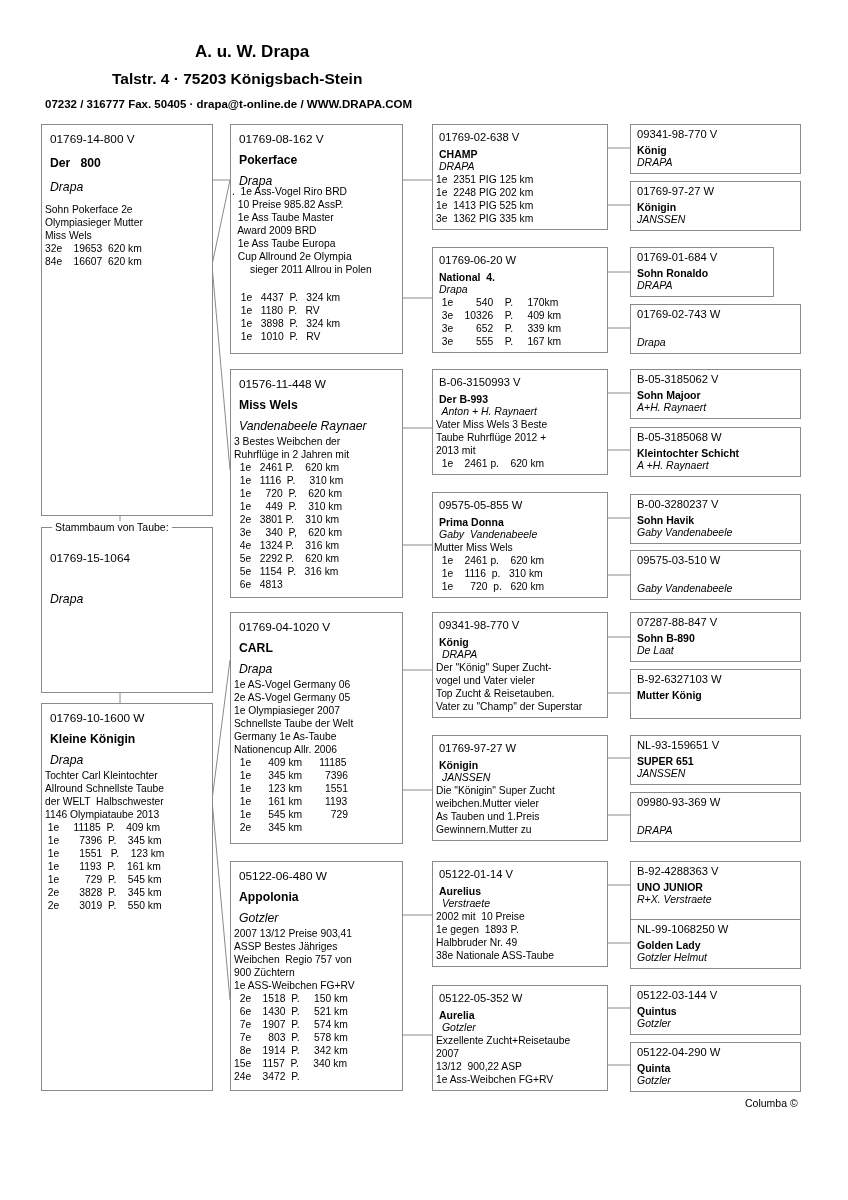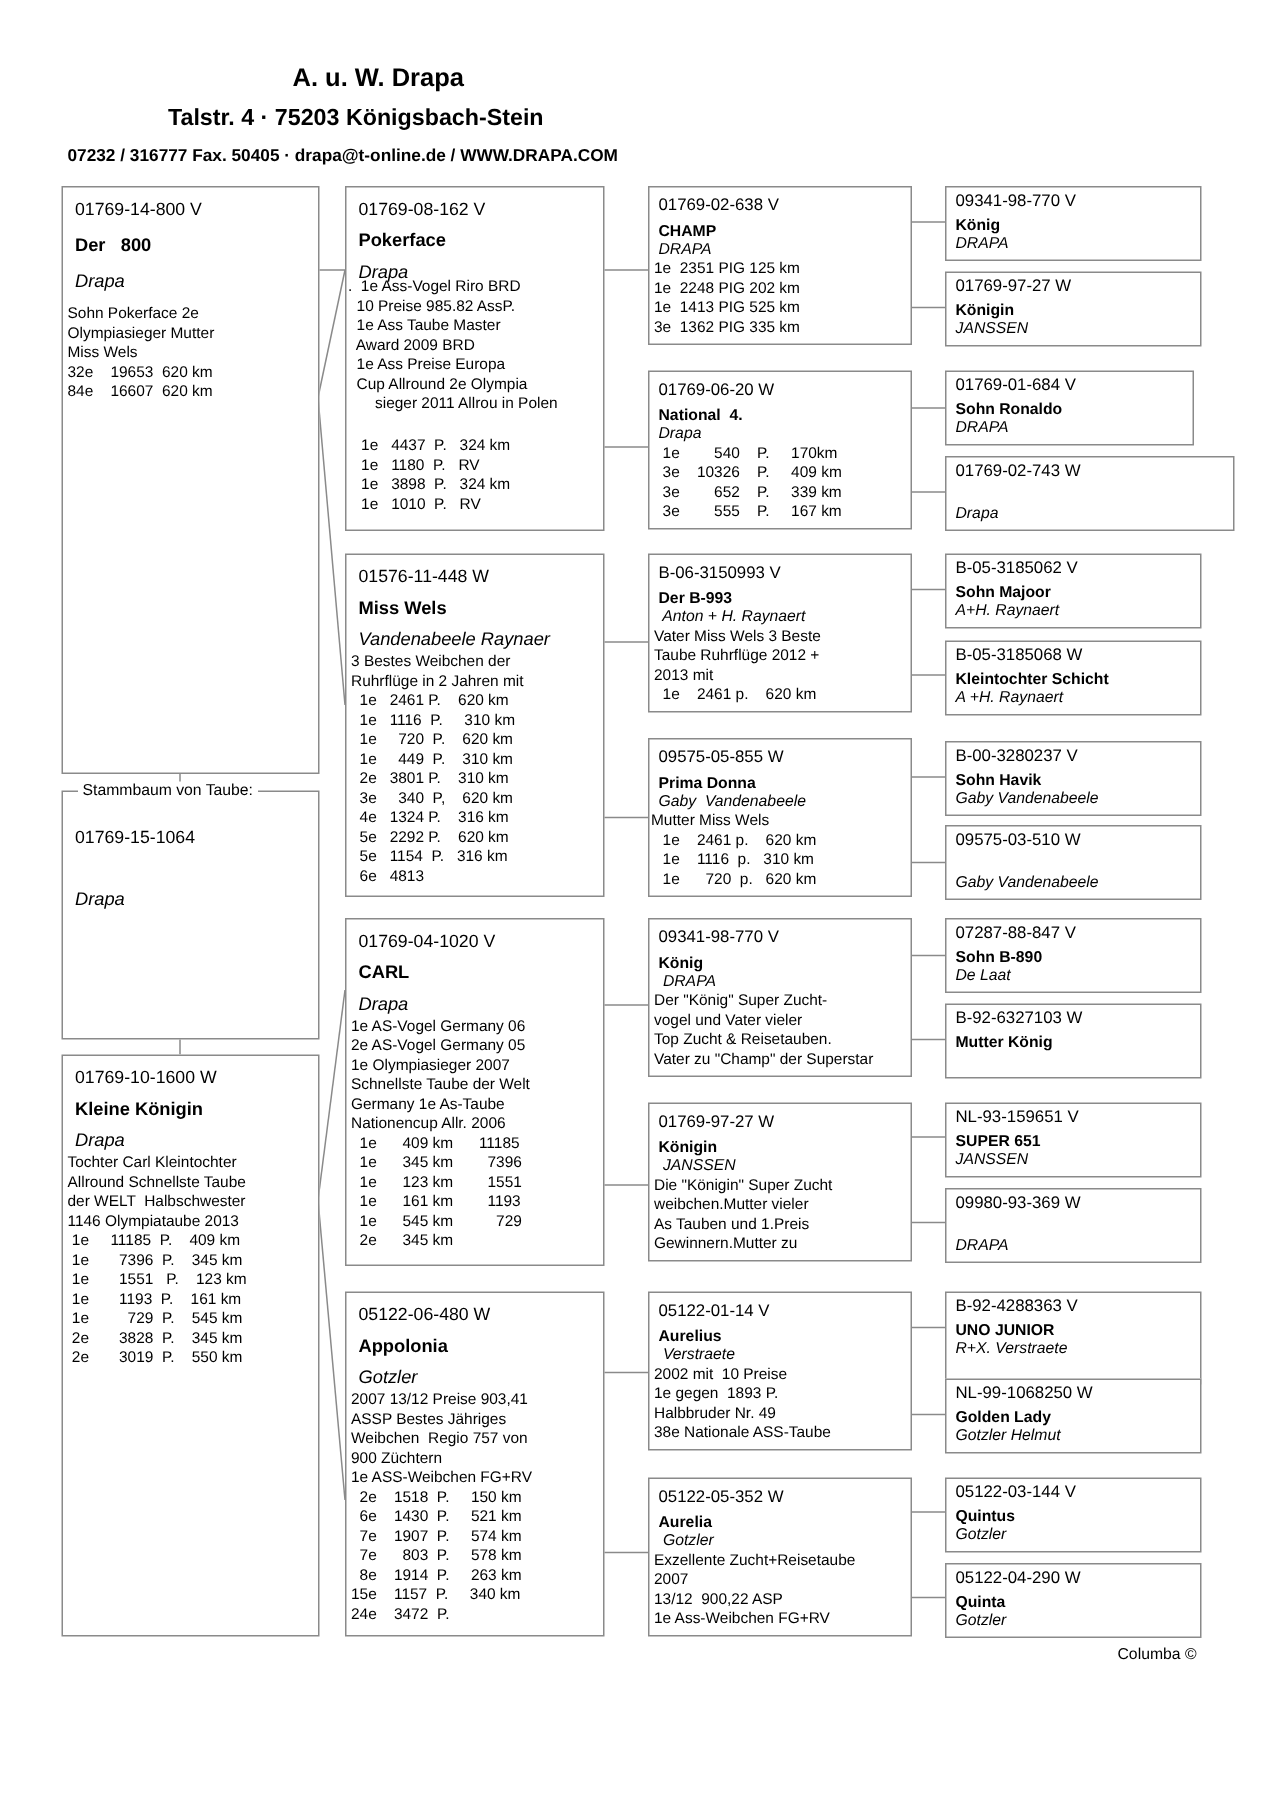--- a/index.html
+++ b/index.html
@@ -108,21 +108,21 @@
 </div>
 
 <div class="box" style="left:230px;top:124px;width:173px;height:230px;">
   <div class="t ring" style="left:8px;top:8px;">01769-08-162 V</div>
   <div class="t nm" style="left:8px;top:29px;">Pokerface</div>
   <div class="t br" style="left:8px;top:50px;">Drapa</div>
   <div class="t" style="left:1px;top:60px;">.  1e Ass-Vogel Riro BRD</div>
   <div class="t" style="left:1px;top:73px;">  10 Preise 985.82 AssP.</div>
   <div class="t" style="left:1px;top:86px;">  1e Ass Taube Master</div>
   <div class="t" style="left:1px;top:99px;">  Award 2009 BRD</div>
-  <div class="t" style="left:1px;top:112px;">  1e Ass Preise Europa</div>
+  <div class="t" style="left:1px;top:112px;">  1e Ass Taube Europa</div>
   <div class="t" style="left:1px;top:125px;">  Cup Allround 2e Olympia</div>
   <div class="t" style="left:1px;top:138px;padding-left:18px;">sieger 2011 Allrou in Polen</div>
   <div class="t" style="left:4px;top:166px;">  1e   4437  P.   324 km</div>
   <div class="t" style="left:4px;top:179px;">  1e   1180  P.   RV</div>
   <div class="t" style="left:4px;top:192px;">  1e   3898  P.   324 km</div>
   <div class="t" style="left:4px;top:205px;">  1e   1010  P.   RV</div>
 </div>
 
 <div class="box" style="left:230px;top:369px;width:173px;height:229px;">
   <div class="t ring" style="left:8px;top:8px;">01576-11-448 W</div>
@@ -166,21 +166,21 @@
   <div class="t br" style="left:8px;top:50px;">Gotzler</div>
   <div class="t" style="left:3px;top:65px;">2007 13/12 Preise 903,41</div>
   <div class="t" style="left:3px;top:78px;">ASSP Bestes Jähriges</div>
   <div class="t" style="left:3px;top:91px;">Weibchen  Regio 757 von</div>
   <div class="t" style="left:3px;top:104px;">900 Züchtern</div>
   <div class="t" style="left:3px;top:117px;">1e ASS-Weibchen FG+RV</div>
   <div class="t" style="left:3px;top:130px;">  2e    1518  P.     150 km</div>
   <div class="t" style="left:3px;top:143px;">  6e    1430  P.     521 km</div>
   <div class="t" style="left:3px;top:156px;">  7e    1907  P.     574 km</div>
   <div class="t" style="left:3px;top:169px;">  7e      803  P.     578 km</div>
-  <div class="t" style="left:3px;top:182px;">  8e    1914  P.     263 km</div>
+  <div class="t" style="left:3px;top:182px;">  8e    1914  P.     342 km</div>
   <div class="t" style="left:3px;top:195px;">15e    1157  P.     340 km</div>
   <div class="t" style="left:3px;top:208px;">24e    3472  P.</div>
 </div>
 
 <div id="col3">
     <div class="box" style="left: 432px; top: 124px; width: 176px; height: 106px;">
       <div class="t ring-s" style="left:6px;top:6px;">01769-02-638 V</div>
       <div class="t nm-s" style="left:6px;top:23px;">CHAMP</div>
       <div class="t br-s" style="left:6px;top:35px;">DRAPA</div>
       <div class="t" style="left:3px;top:48px;">1e  2351 PIG 125 km</div>
@@ -257,26 +257,26 @@
     <div class="box" style="left: 630px; top: 124px; width: 171px; height: 50px;">
       <div class="t ring-s" style="left:6px;top:3px;">09341-98-770 V</div>
       <div class="t nm-s" style="left:6px;top:19px;">König</div>
       <div class="t br-s" style="left:6px;top:31px;">DRAPA</div>
     </div>
     <div class="box" style="left: 630px; top: 181px; width: 171px; height: 50px;">
       <div class="t ring-s" style="left:6px;top:3px;">01769-97-27 W</div>
       <div class="t nm-s" style="left:6px;top:19px;">Königin</div>
       <div class="t br-s" style="left:6px;top:31px;">JANSSEN</div>
     </div>
-    <div class="box" style="left: 630px; top: 247px; width: 166px; height: 50px;">
+    <div class="box" style="left: 630px; top: 247px; width: 144px; height: 50px;">
       <div class="t ring-s" style="left:6px;top:3px;">01769-01-684 V</div>
       <div class="t nm-s" style="left:6px;top:19px;">Sohn Ronaldo</div>
       <div class="t br-s" style="left:6px;top:31px;">DRAPA</div>
     </div>
-    <div class="box" style="left: 630px; top: 304px; width: 193px; height: 50px;">
+    <div class="box" style="left: 630px; top: 304px; width: 171px; height: 50px;">
       <div class="t ring-s" style="left:6px;top:3px;">01769-02-743 W</div>
       <div class="t nm-s" style="left:6px;top:19px;"></div>
       <div class="t br-s" style="left:6px;top:31px;">Drapa</div>
     </div>
     <div class="box" style="left: 630px; top: 369px; width: 171px; height: 50px;">
       <div class="t ring-s" style="left:6px;top:3px;">B-05-3185062 V</div>
       <div class="t nm-s" style="left:6px;top:19px;">Sohn Majoor</div>
       <div class="t br-s" style="left:6px;top:31px;">A+H. Raynaert</div>
     </div>
     <div class="box" style="left: 630px; top: 427px; width: 171px; height: 50px;">

